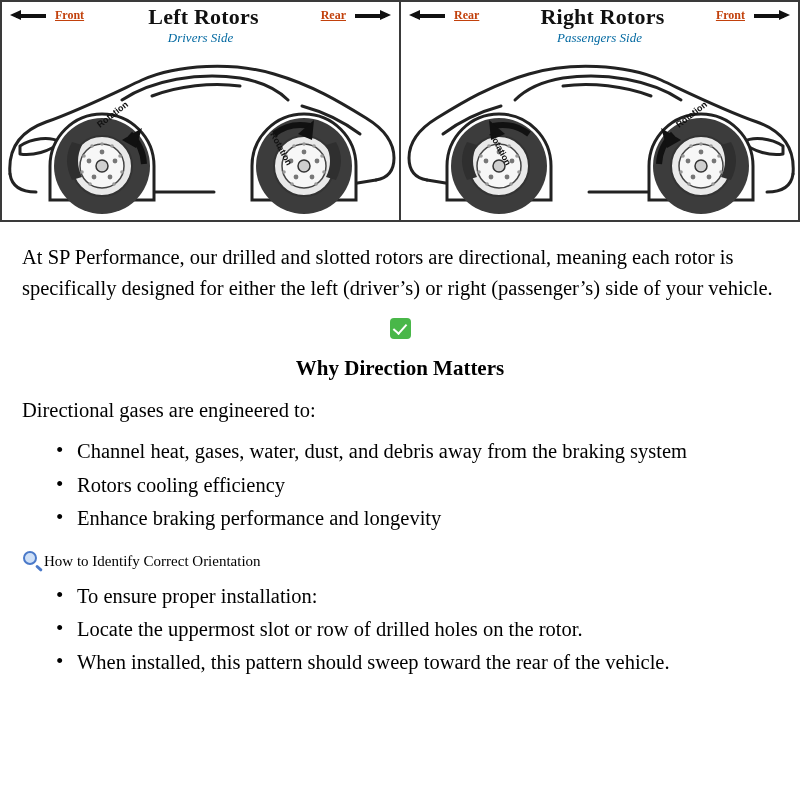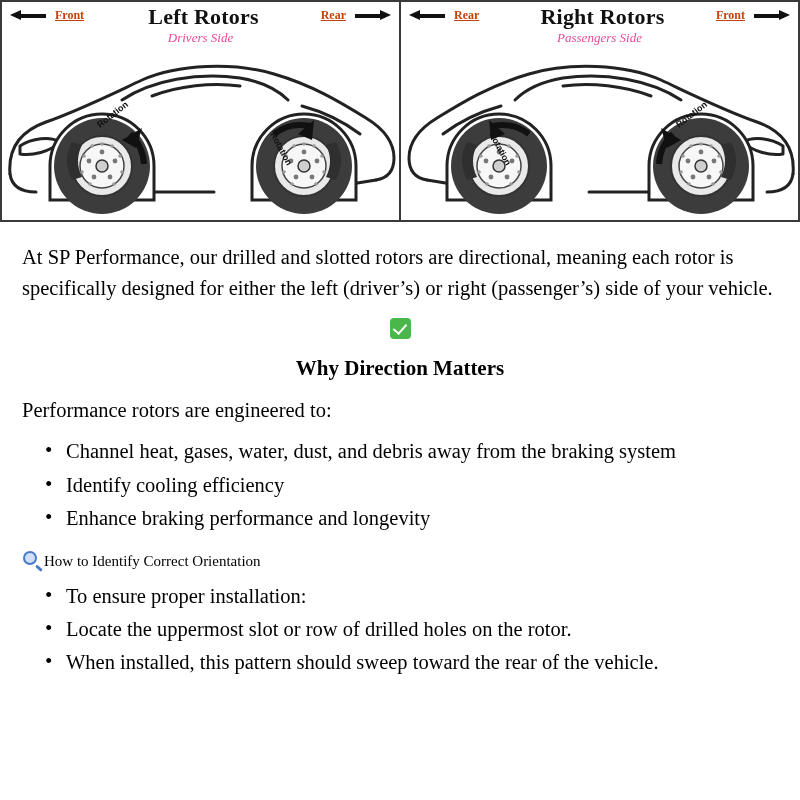--- a/index.html
+++ b/index.html
@@ -43,21 +43,21 @@
     letter-spacing: .2px;
     color: #111;
   }
   .panel-sub {
     position: absolute;
     top: 28px;
     left: 0; right: 0;
     text-align: center;
     font-style: italic;
     font-size: 13px;
-    color: #ec4899;
+    color: #0369a1;
   }
 
   
   .dirtag {
     position: absolute;
     top: 6px;
     display: flex;
     align-items: center;
     gap: 3px;
     font-size: 12px;
@@ -121,21 +121,21 @@
     border-width: 0 2.6px 2.6px 0;
     transform: rotate(42deg);
   }
   ul.bullets {
     margin: 4px 0 6px 0;
     padding-left: 42px;
     list-style: none;
   }
   ul.bullets li {
     position: relative;
-    margin: 0 0 2px 0;
+    margin: 0 0 2px 11px;
     padding-left: 2px;
   }
   ul.bullets li::before {
     content: "\2022";
     position: absolute;
     left: -19px;
     top: -1px;
     font-size: 21px;
   }
   h3.subsection {
@@ -380,25 +380,25 @@
 
   <div class="content">
 
     <p class="para">At SP Performance, our drilled and slotted rotors are directional, meaning each rotor is specifically designed for either the left (driver’s) or right (passenger’s) side of your vehicle.</p>
 
     <h2 class="section">
       <span class="check-icon"></span>
       <span>Why Direction Matters</span>
     </h2>
 
-    <p class="para">Performance rotors are engineered to:</p>
+    <p class="para">Directional gases are engineered to:</p>
 
     <ul class="bullets">
       <li>Channel heat, gases, water, dust, and debris away from the braking system</li>
-      <li>Identify cooling efficiency</li>
+      <li>Rotors cooling efficiency</li>
       <li>Enhance braking performance and longevity</li>
     </ul>
 
     <h3 class="subsection">
       <span class="mag-icon">
         <span class="ring"></span>
           <span class="handle"></span>
       </span>
       <span>How to Identify Correct Orientation</span>
     </h3>

